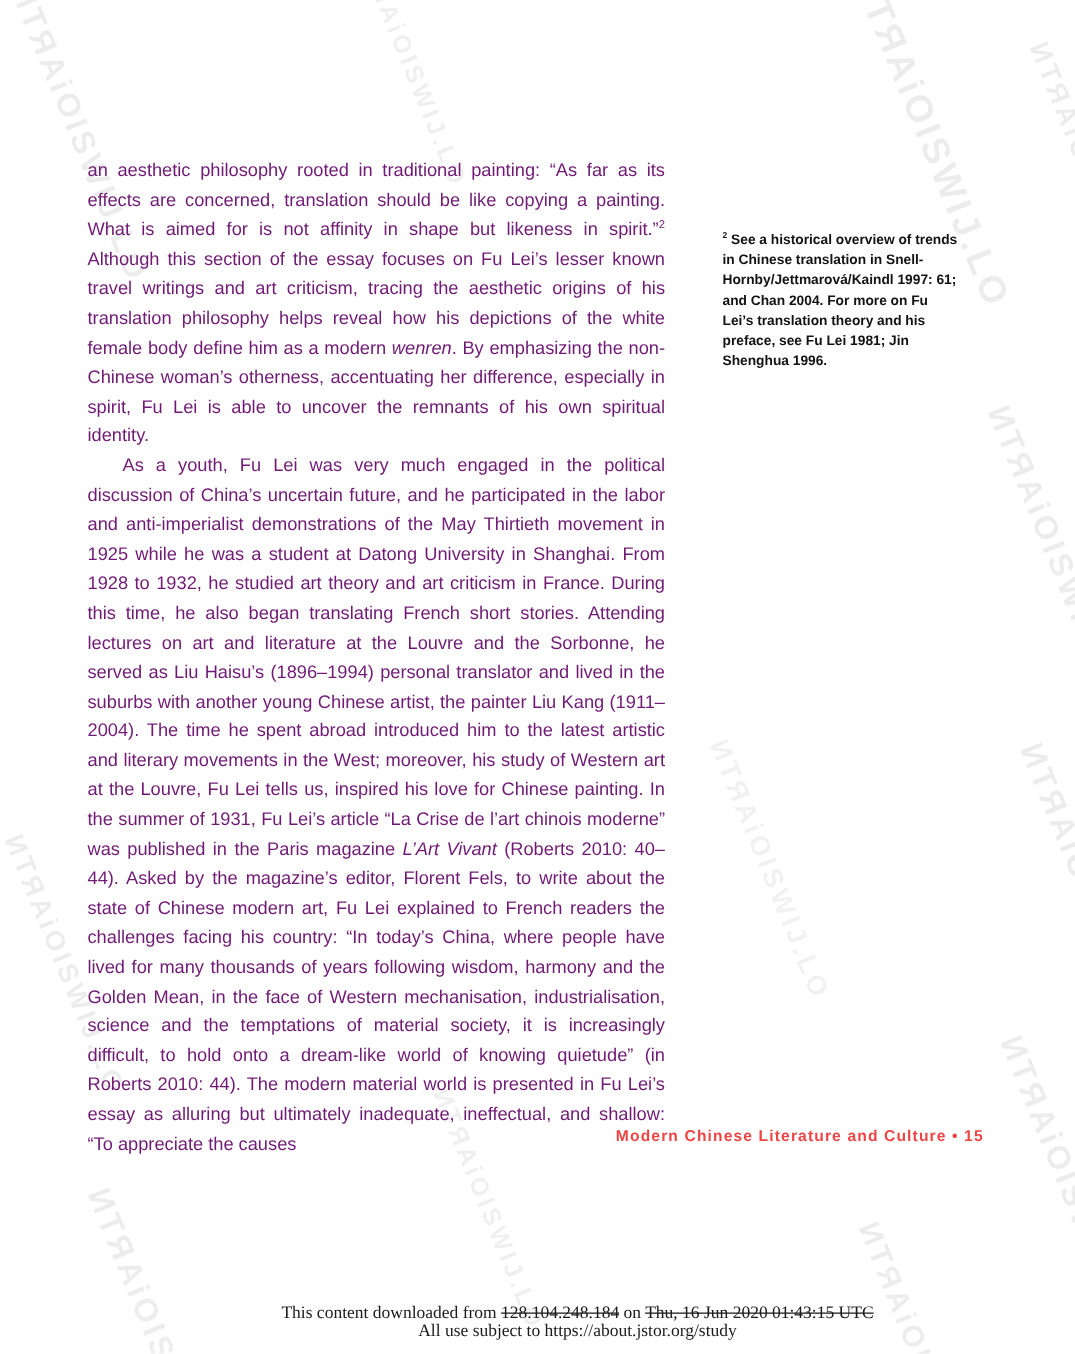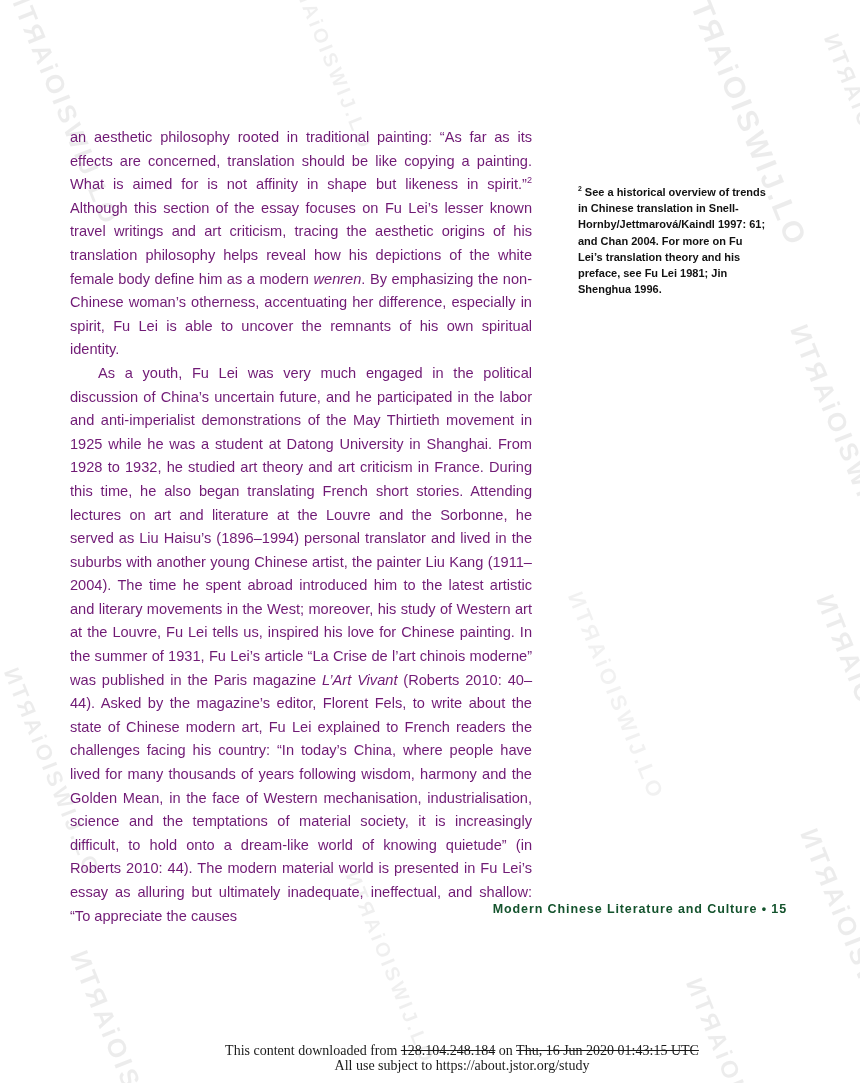--- a/index.html
+++ b/index.html
@@ -48,21 +48,21 @@
   }
 
   
   .running-footer {
     position: absolute;
     right: 73px;
     top: 902px;
     font-size: 12.5px;
     font-weight: bold;
     letter-spacing: 0.9px;
-    color: #14532d;
+    color: #ef4444;
     white-space: nowrap;
   }
 
   
   .jstor-footer {
     position: absolute;
     left: 0;
     top: 1043px;
     width: 100%;
     text-align: center;

